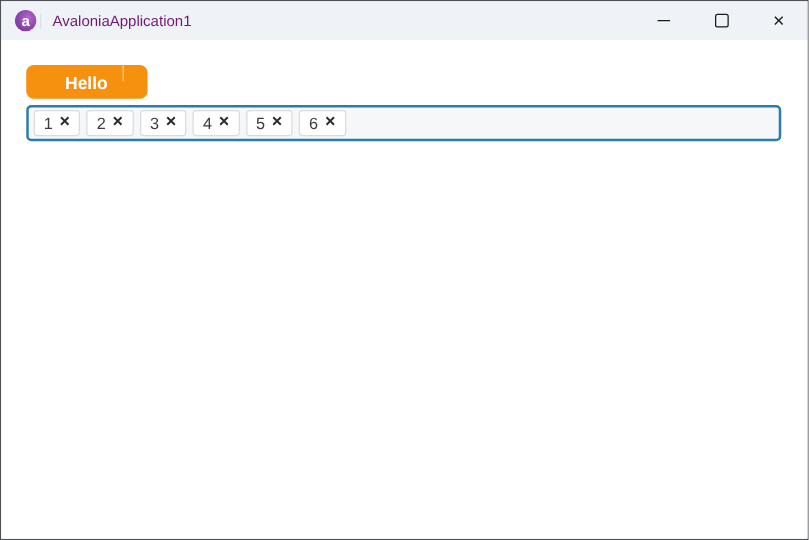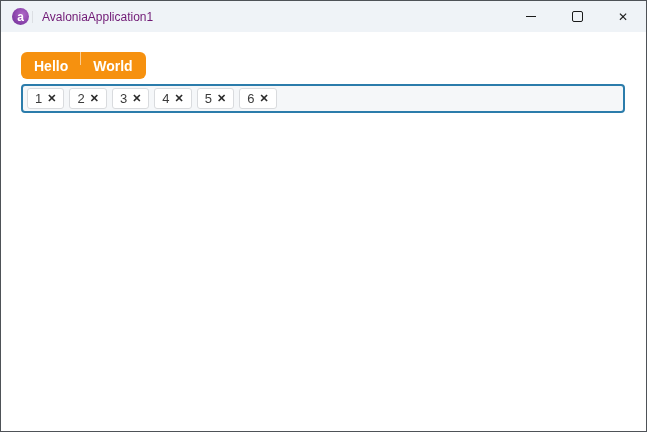--- a/index.html
+++ b/index.html
@@ -93,21 +93,21 @@
     flex: 1;
     background: #ffffff;
     padding: 20px 22px 0 20px;
   }
   .tabstrip {
     display: inline-flex;
     align-items: flex-start;
     height: 27px;
     background: #f6910f;
     border-radius: 6px;
-    padding: 0 1px;
+    padding: 0 19px;
   }
   .tab {
     height: 100%;
     display: flex;
     align-items: center;
     padding: 0 12px;
     color: #ffffff;
     font-weight: bold;
     font-size: 14px;
     cursor: default;
@@ -178,23 +178,20 @@
     </div>
   </div>
 
   <div class="content">
 
     <div class="tabstrip">
       <div class="tab">
         <span>Hello</span>
       </div>
       <div class="tab-divider"></div>
-      <div class="tab">
-        <span>World</span>
-      </div>
     </div>
 
     <div class="chipbar">
       <div class="chip">
         <span class="chip-label">1</span>
         <span class="chip-close">✕</span>
       </div>
       <div class="chip">
         <span class="chip-label">2</span>
         <span class="chip-close">✕</span>

